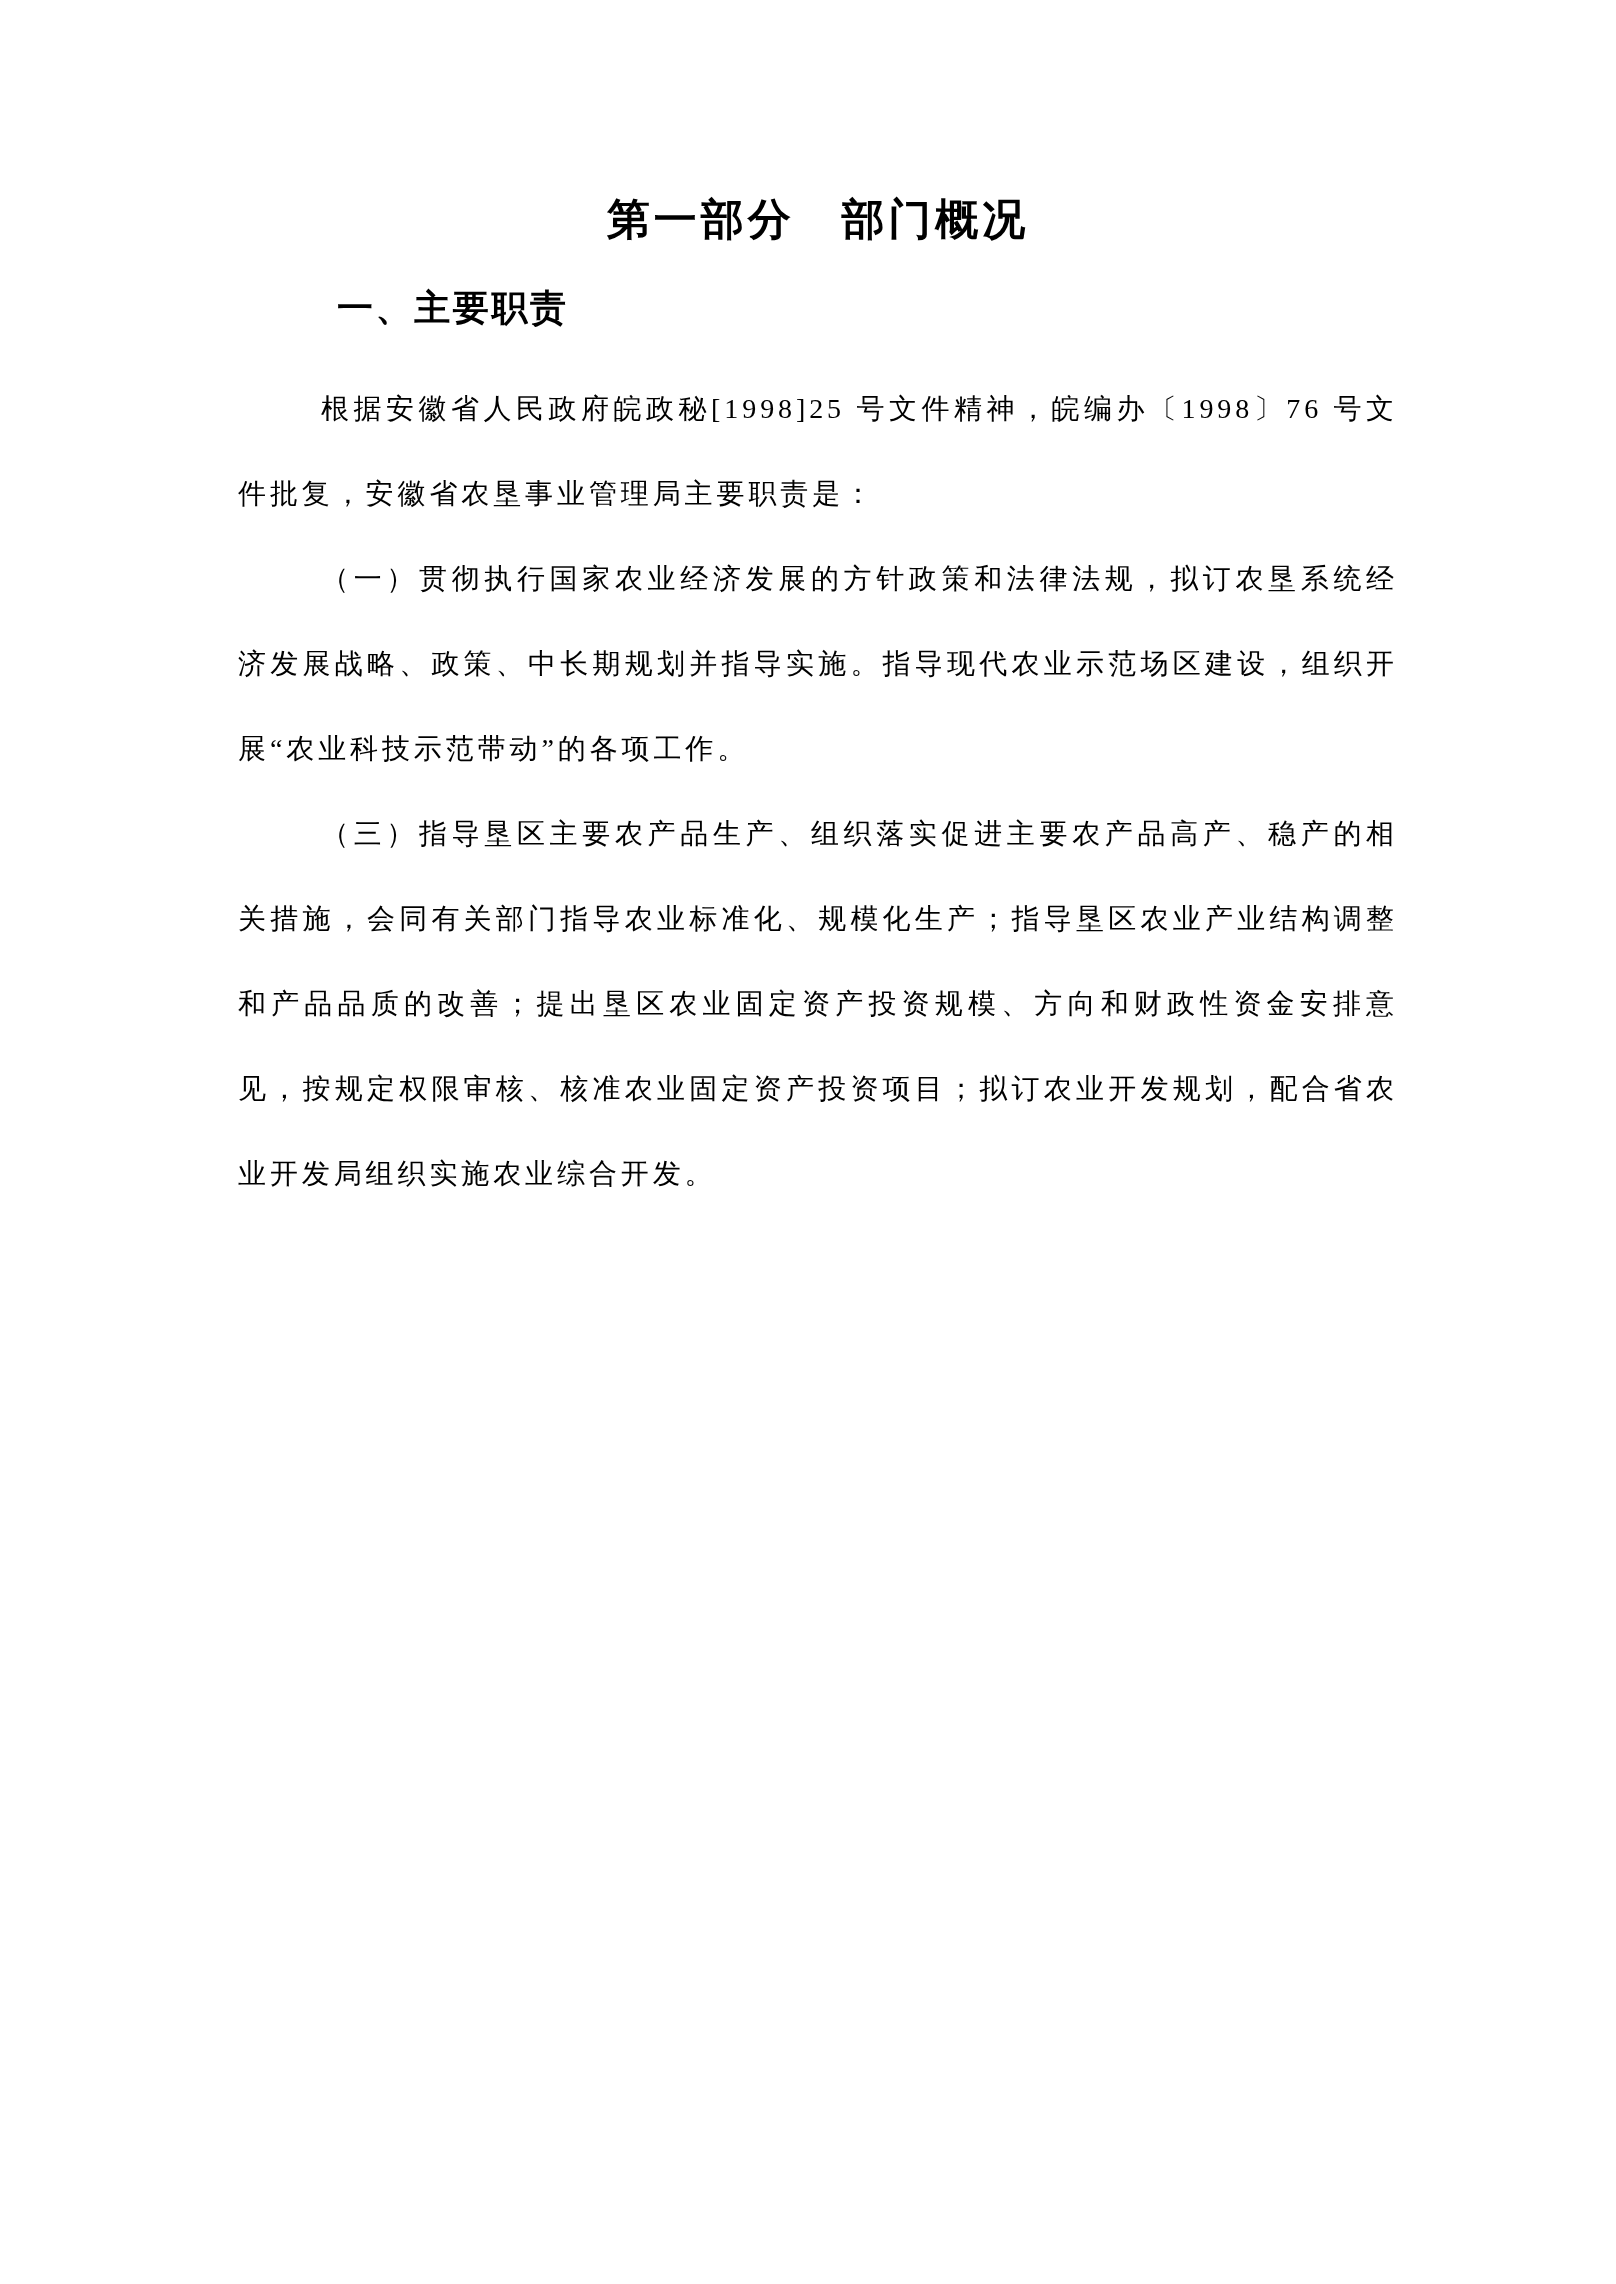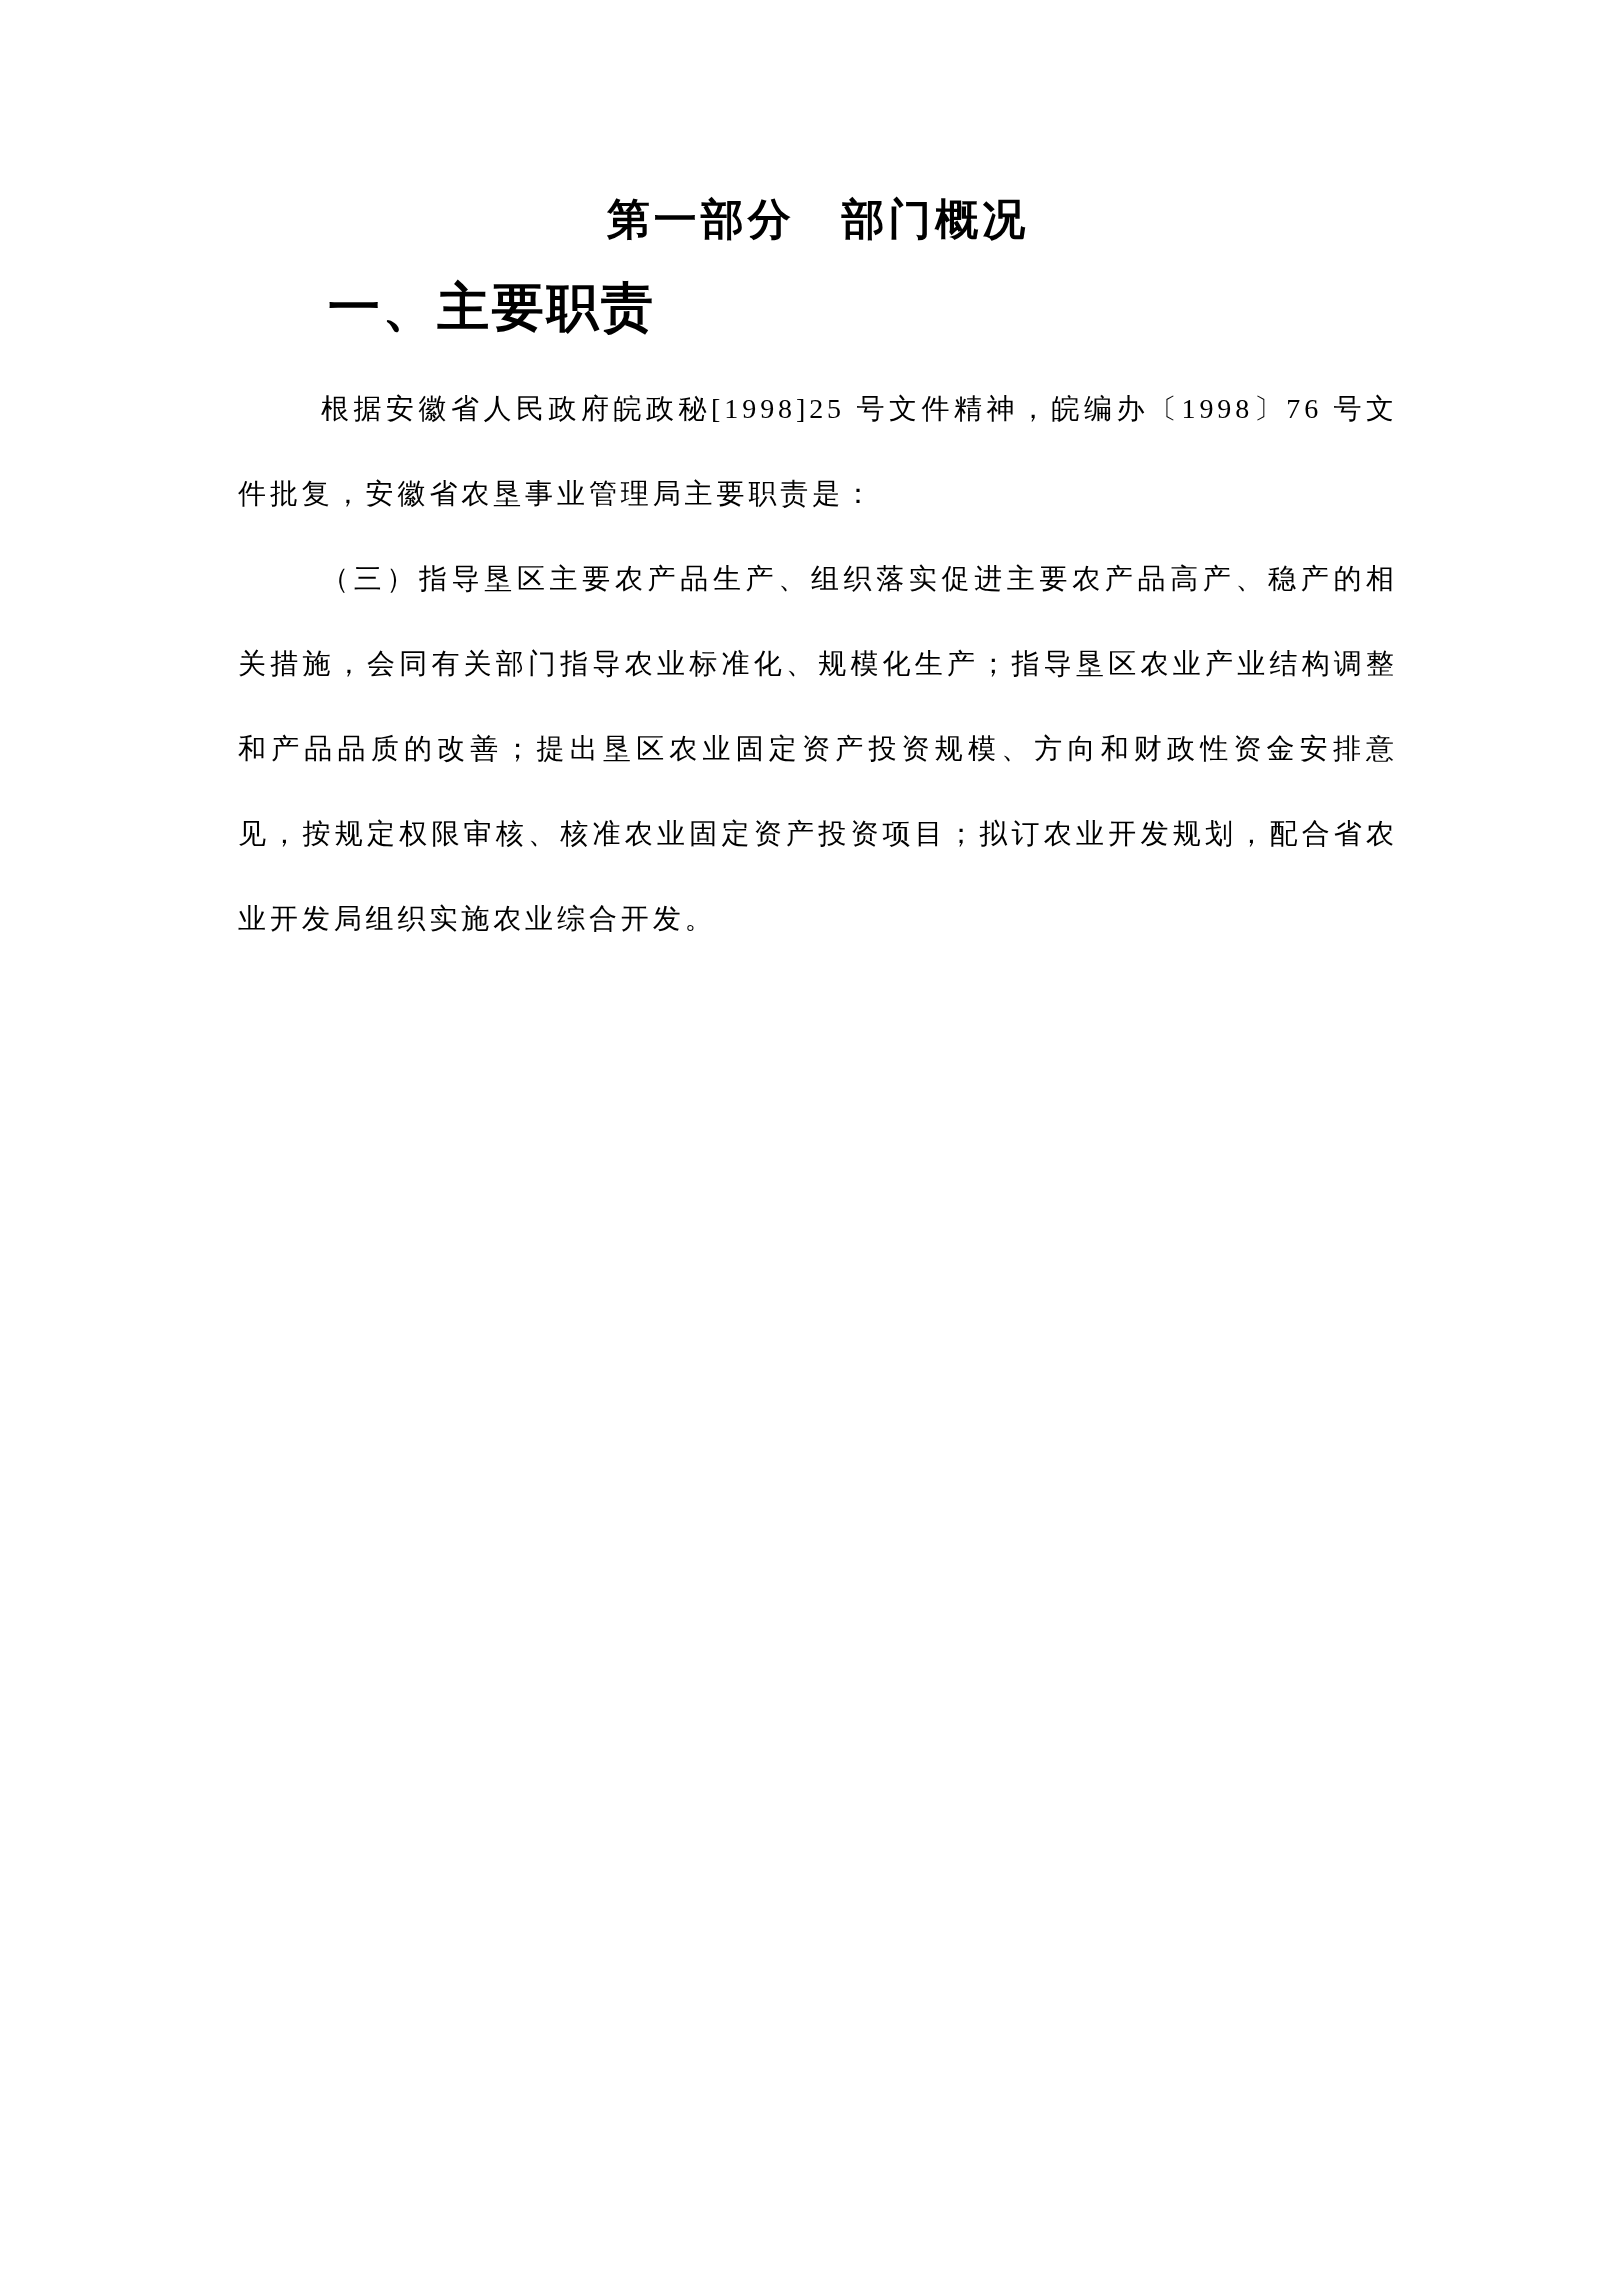--- a/index.html
+++ b/index.html
@@ -27,26 +27,26 @@
     margin-top: 193px;
     font-family: "Liberation Sans", "DejaVu Sans", sans-serif;
     font-weight: bold;
     font-size: 43px;
     line-height: 52px;
     letter-spacing: 3.9px;
     text-align: center;
     white-space: pre;
   }
   .section-heading {
-    margin: 8px;
+    margin: 17px;
     margin-top: 39px;
     padding-left: 82px;
     font-family: "Liberation Sans", "DejaVu Sans", sans-serif;
     font-weight: bold;
-    font-size: 52px;
+    font-size: 36px;
     line-height: 47px;
     letter-spacing: 2.6px;
   }
   .body-text {
     margin-top: 35px;
   }
   .body-text p {
     margin: 0;
     font-size: 28px;
     line-height: 85px;
@@ -67,18 +67,19 @@
 </style>
 </head>
 <body>
 
 <div class="page">
   <div class="content">
     <h1 class="doc-title">第一部分　部门概况</h1>
     <h2 class="section-heading">一、主要职责</h2>
     <div class="body-text">
       <p>根据安徽省人民政府皖政秘[1998]25 号文件精神，皖编办〔1998〕76 号文件批复，安徽省农垦事业管理局主要职责是：</p>
+      <p>（一）贯彻执行国家农业经济发展的方针政策和法律法规，拟订农垦系统经济发展战略、政策、中长期规划并指导实施。指导现代农业示范场区建设，组织开展“农业科技示范带动”的各项工作。</p>
       <p>（三）指导垦区主要农产品生产、组织落实促进主要农产品高产、稳产的相关措施，会同有关部门指导农业标准化、规模化生产；指导垦区农业产业结构调整和产品品质的改善；提出垦区农业固定资产投资规模、方向和财政性资金安排意见，按规定权限审核、核准农业固定资产投资项目；拟订农业开发规划，配合省农业开发局组织实施农业综合开发。</p>
     </div>
   </div>
   <div class="page-number">4</div>
 </div>
 
 
 </body></html>

